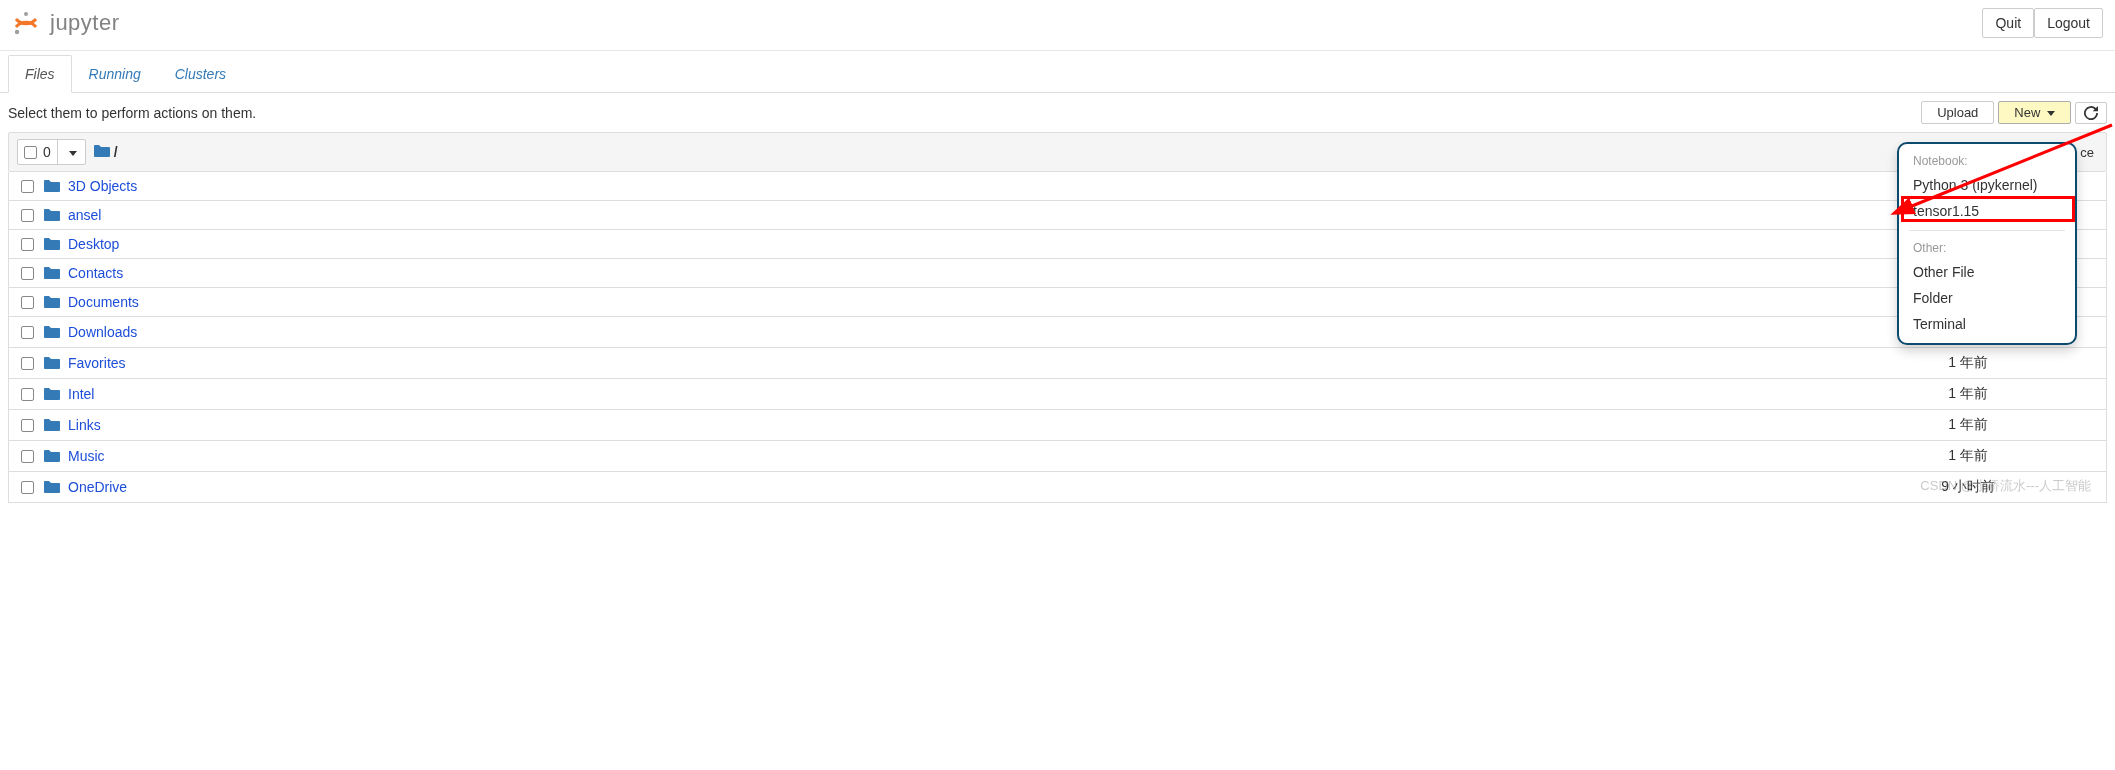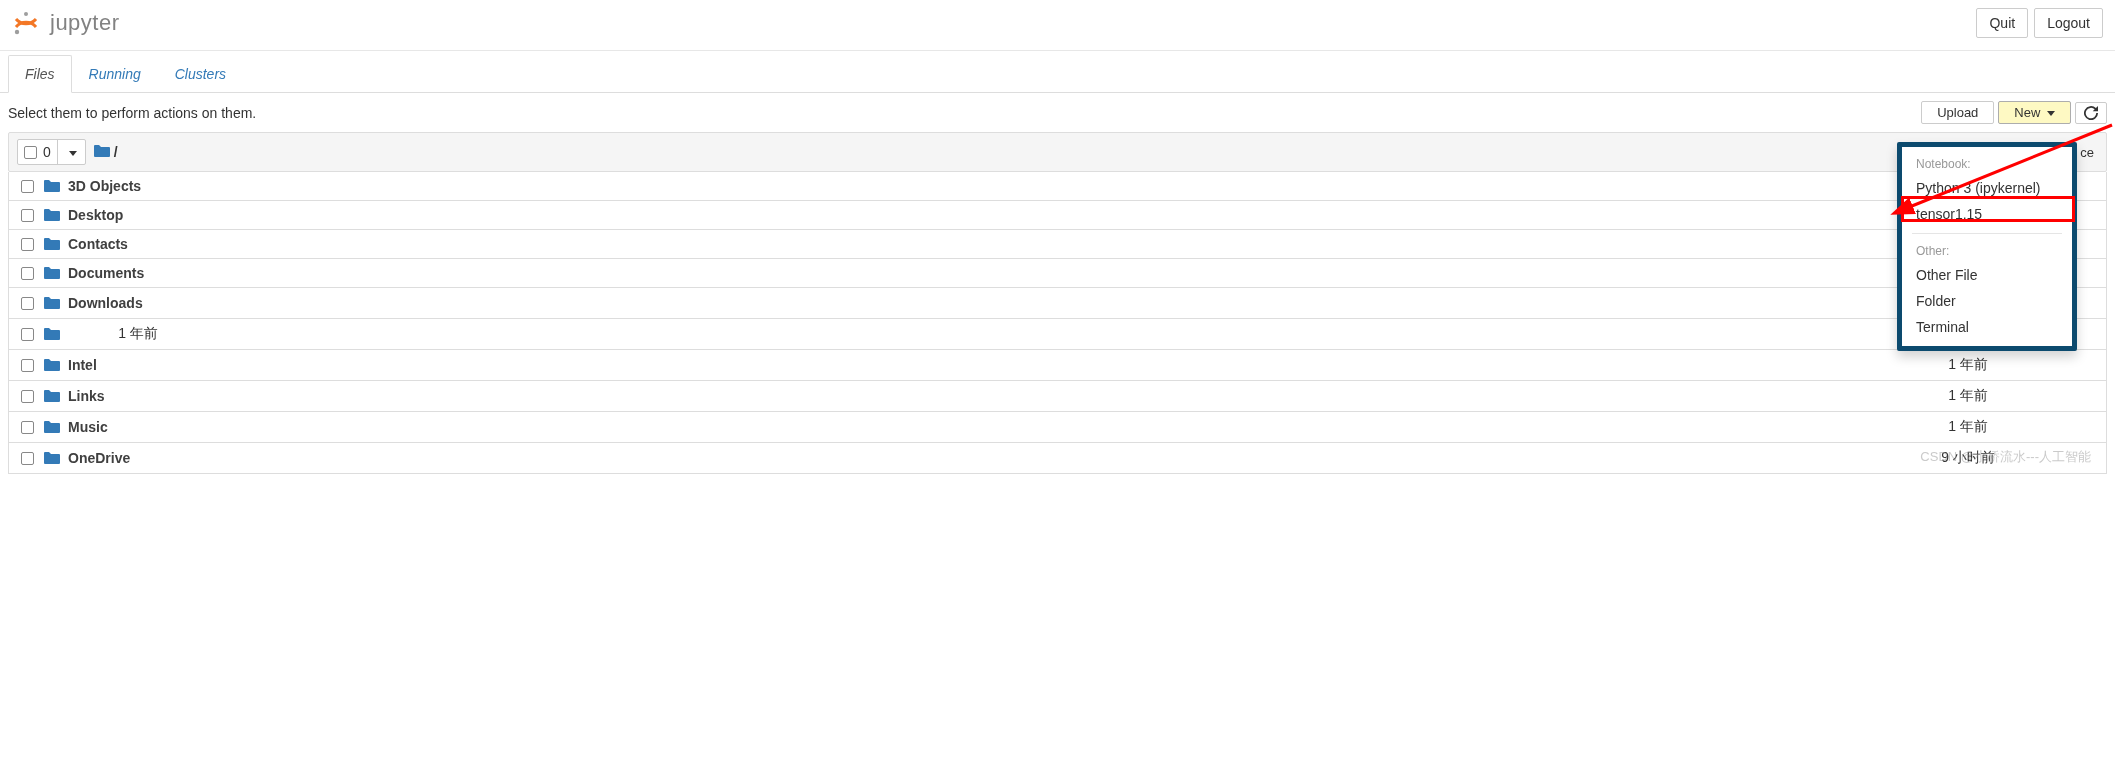--- a/index.html
+++ b/index.html
@@ -27,21 +27,21 @@
       height: 28px;
     }
     .logo-text {
       font-size: 22px;
       color: #828282;
       font-weight: 400;
       letter-spacing: 0.5px;
     }
     .header-buttons {
       display: flex;
-      gap: 6px;
+      gap: 0;
     }
     .btn {
       background: #fff;
       border: 1px solid #ccc;
       padding: 6px 12px;
       font-size: 14px;
       color: #333;
       border-radius: 2px;
       cursor: pointer;
     }
@@ -160,38 +160,37 @@
       display: flex;
       align-items: center;
       border: 1px solid #ddd;
       border-top: none;
       padding: 6px 8px;
       font-size: 14px;
     }
     .file-row .checkbox { margin: 0 10px 0 4px; }
     .dir-icon { color: #337ab7; margin-right: 8px; display: flex; }
     .file-name {
-      color: #404040;
+      color: #1d4ed8;
       cursor: pointer;
       flex: 1;
-      font-weight: bold;
     }
     .file-modified {
       width: 140px;
       text-align: center;
       color: #333;
     }
     .file-size { width: 60px; text-align: right; }
     .dropdown {
       position: absolute;
       top: 142px;
       right: 38px;
       background: #fff;
-      border: 5px solid #0c4a6e;
-      border-radius: 2px;
+      border: 2px solid #0c4a6e;
+      border-radius: 10px;
       box-shadow: 0 6px 12px rgba(0,0,0,0.175);
       min-width: 180px;
       z-index: 100;
       padding: 6px 0;
     }
     .dropdown-header {
       color: #999;
       font-size: 12px;
       padding: 4px 14px;
     }
@@ -320,20 +319,31 @@
       <span class="file-modified"></span>
       <span class="file-size"></span>
     </div>
     <div class="file-row">
       <span class="checkbox"></span>
       <span class="dir-icon">
         <svg viewBox="0 0 16 14">
           <path d="M0 2a1 1 0 0 1 1-1h4l2 2h8a1 1 0 0 1 1 1v8a1 1 0 0 1-1 1H1a1 1 0 0 1-1-1z" fill="#337ab7"></path>
         </svg>
       </span>
+      <span class="file-name">ansel</span>
+      <span class="file-modified"></span>
+      <span class="file-size"></span>
+    </div>
+    <div class="file-row">
+      <span class="checkbox"></span>
+      <span class="dir-icon">
+        <svg viewBox="0 0 16 14">
+          <path d="M0 2a1 1 0 0 1 1-1h4l2 2h8a1 1 0 0 1 1 1v8a1 1 0 0 1-1 1H1a1 1 0 0 1-1-1z" fill="#337ab7"></path>
+        </svg>
+      </span>
       <span class="file-name">Desktop</span>
       <span class="file-modified"></span>
       <span class="file-size"></span>
     </div>
     <div class="file-row">
       <span class="checkbox"></span>
       <span class="dir-icon">
         <svg viewBox="0 0 16 14">
           <path d="M0 2a1 1 0 0 1 1-1h4l2 2h8a1 1 0 0 1 1 1v8a1 1 0 0 1-1 1H1a1 1 0 0 1-1-1z" fill="#337ab7"></path>
         </svg>
@@ -364,20 +374,21 @@
       <span class="file-modified">4 天前</span>
       <span class="file-size"></span>
     </div>
     <div class="file-row">
       <span class="checkbox"></span>
       <span class="dir-icon">
         <svg viewBox="0 0 16 14">
           <path d="M0 2a1 1 0 0 1 1-1h4l2 2h8a1 1 0 0 1 1 1v8a1 1 0 0 1-1 1H1a1 1 0 0 1-1-1z" fill="#337ab7"></path>
         </svg>
       </span>
+      <span class="file-name">Favorites</span>
       <span class="file-modified">1 年前</span>
       <span class="file-size"></span>
     </div>
     <div class="file-row">
       <span class="checkbox"></span>
       <span class="dir-icon">
         <svg viewBox="0 0 16 14">
           <path d="M0 2a1 1 0 0 1 1-1h4l2 2h8a1 1 0 0 1 1 1v8a1 1 0 0 1-1 1H1a1 1 0 0 1-1-1z" fill="#337ab7"></path>
         </svg>
       </span>

